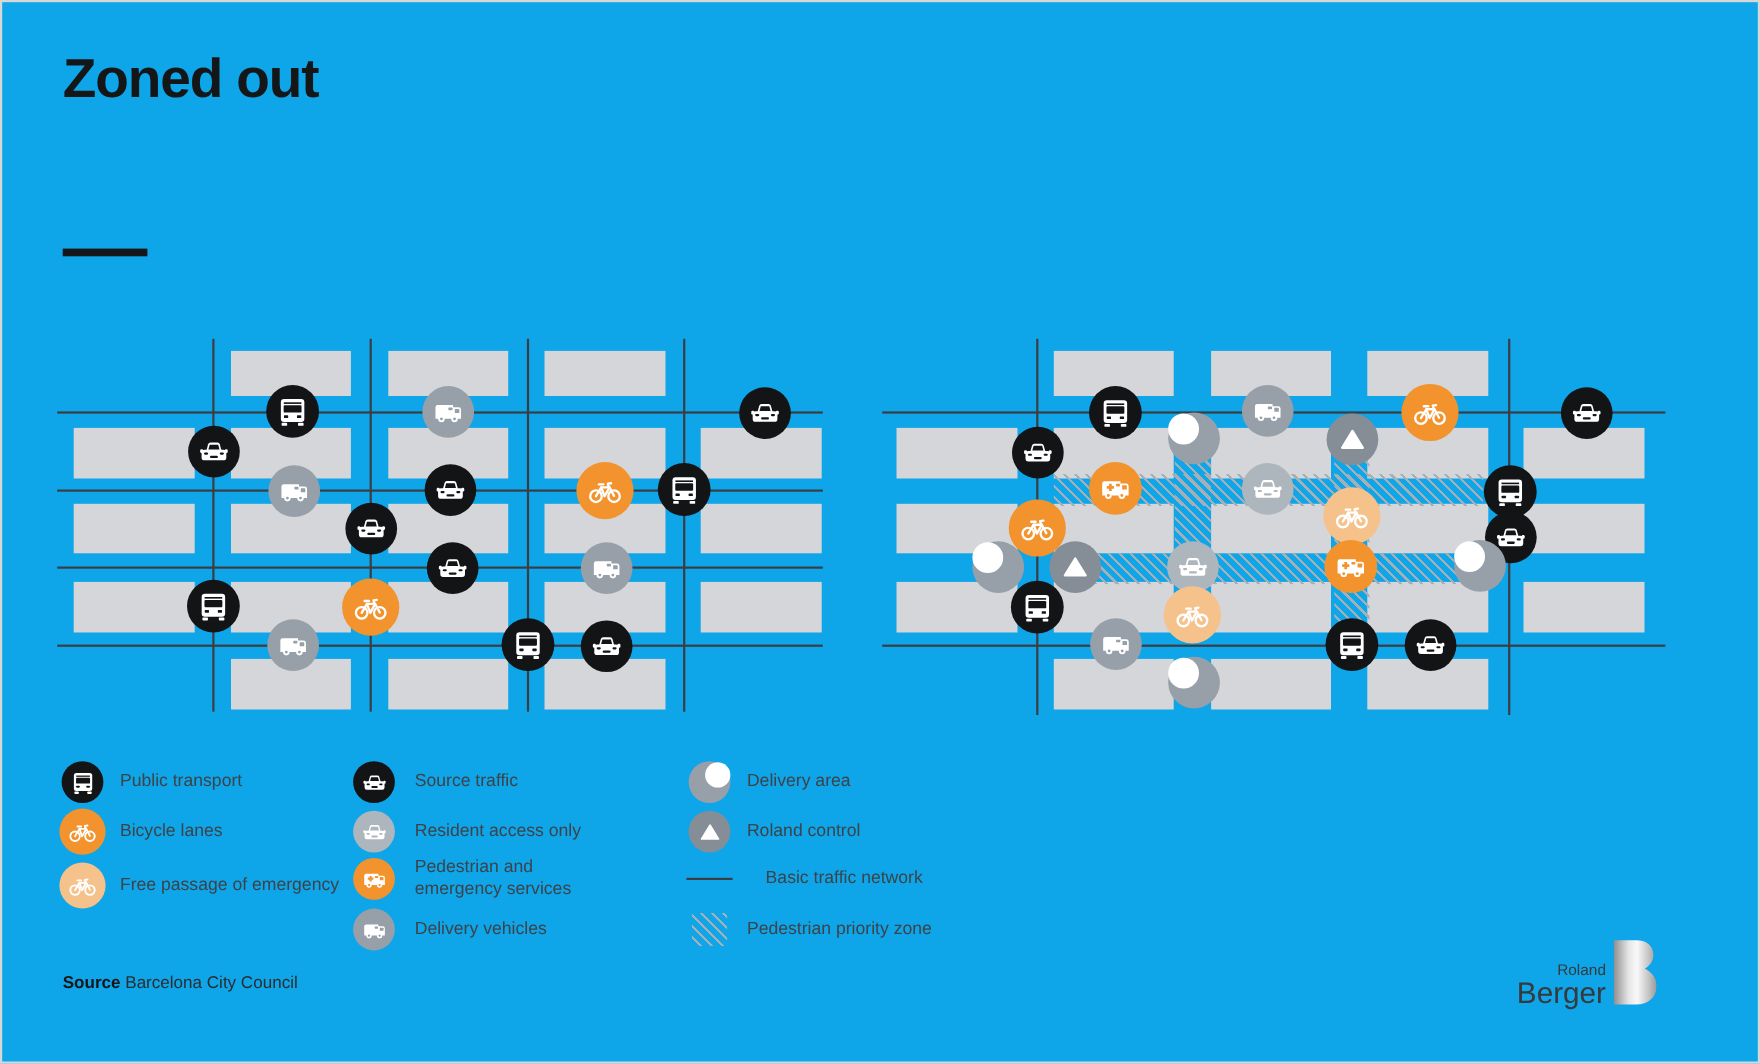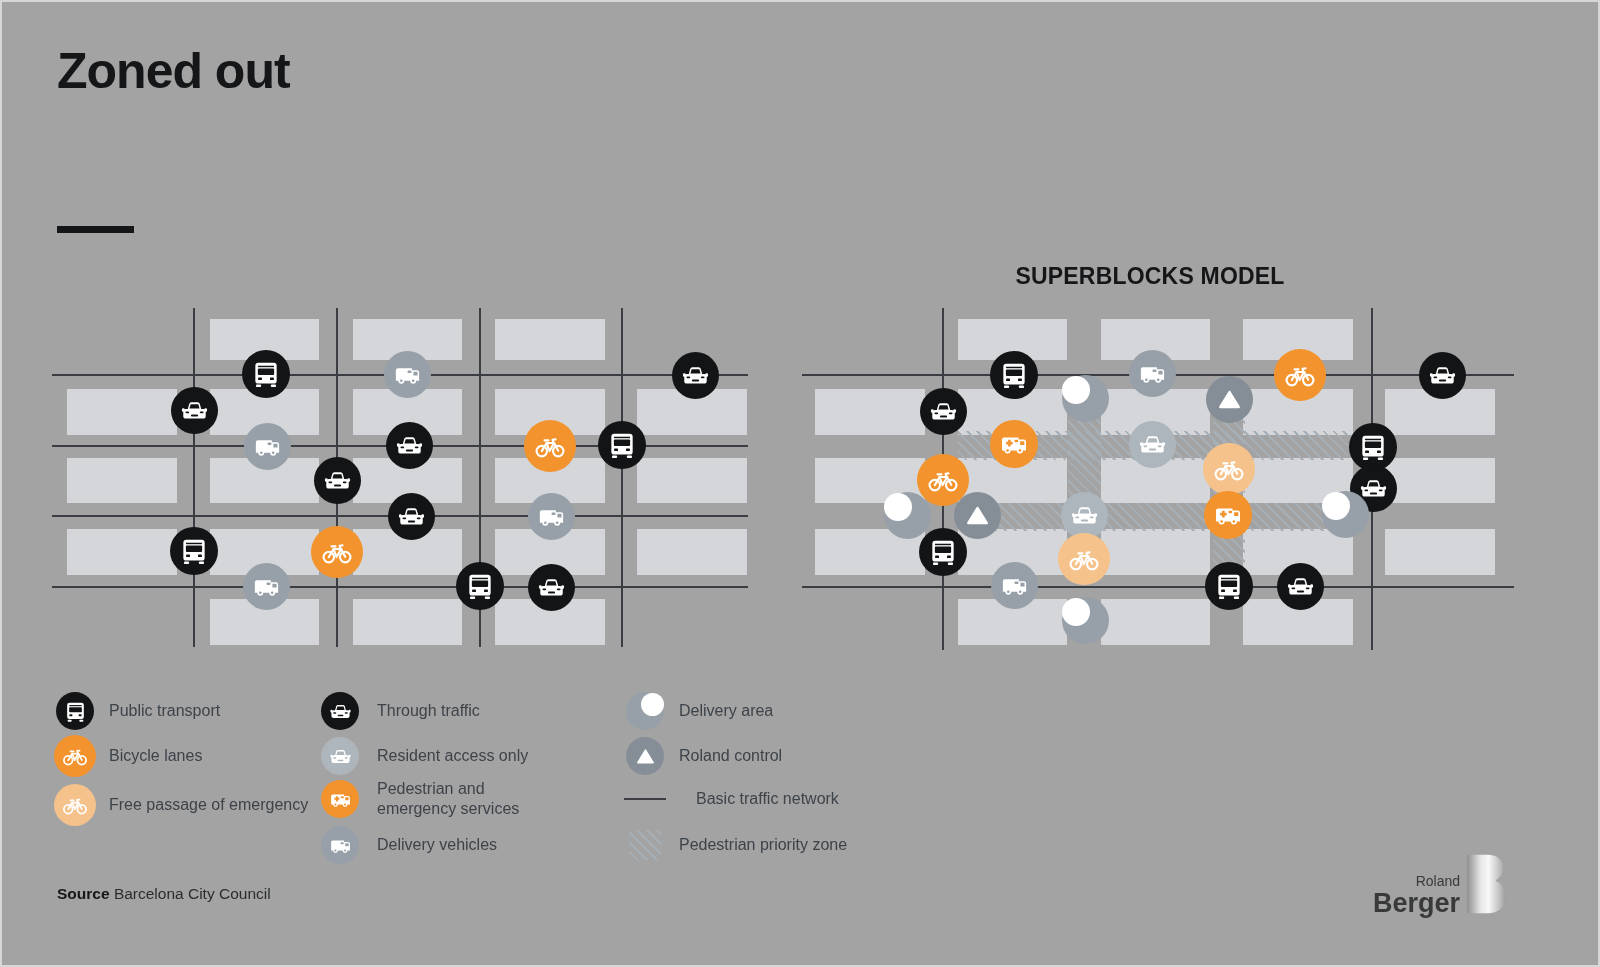--- a/index.html
+++ b/index.html
@@ -1,16 +1,16 @@
 <!DOCTYPE html>
 <html><head>
 <meta charset="utf-8">
 <style>
   html,body{margin:0;padding:0;background:#ffffff;font-family:"Liberation Sans",sans-serif;}
-  .stage{position:relative;width:1600px;height:967px;background:#a3a3a3;border:2px solid #d5d7d8;
+  .stage{position:relative;width:1600px;height:967px;background:#0ea5e9;border:2px solid #d5d7d8;
          box-sizing:border-box;overflow:hidden;padding-left:41px;}
   h1{position:absolute;top:40px;left:55px;margin:0;font-size:50px;font-weight:700;
      letter-spacing:-1px;color:#141618;}
   .subtitle{position:absolute;top:108px;left:55px;margin:0;width:1280px;font-size:30px;
      font-weight:400;color:#1b1e20;line-height:1.5;white-space:pre-line;}
   .rule{position:absolute;top:224px;left:55px;width:77px;height:7px;background:#141618;}
   .model-title{position:absolute;margin:0;top:261px;font-size:23px;font-weight:700;
      color:#141618;text-align:center;letter-spacing:0.2px;}
   .mt-current{left:48px;width:700px;}
   .mt-super{left:792px;width:712px;}
@@ -25,31 +25,30 @@
   .moon-notch{position:absolute;border-radius:50%;background:#fff;}
   .legend-label{position:absolute;transform:translateY(-50%);font-size:16px;color:#3d4349;
      line-height:1.28;white-space:pre-line;z-index:4;}
   .swatch-line{position:absolute;height:2px;background:#3a3e42;z-index:4;}
   .swatch-hatch{position:absolute;z-index:4;background:repeating-linear-gradient(45deg,
      rgba(255,255,255,0) 0px,rgba(255,255,255,0) 5px,#a6aeb6 5px,#a6aeb6 7px);}
   .source{position:absolute;top:883px;left:55px;margin:0;font-size:15.5px;color:#2a2d30;}
   .source b{font-weight:700;color:#141618;}
   .logo-text{position:absolute;top:857px;left:1280px;width:178px;text-align:right;color:#37393b;margin-top:15px;}
   .logo-top{font-size:14px;line-height:1.1;}
-  .logo-bottom{font-size:27px;line-height:1.1;margin-top:0px;font-weight:bold;}
+  .logo-bottom{font-size:27px;line-height:1.1;margin-top:0px;}
   .logo-b{position:absolute;left:1465px;top:852px;width:39px;height:60px;}
 </style>
 </head>
 <body>
 
 <div class="stage">
   <h1>Zoned out</h1>
   <div class="rule"></div>
 
-  <h2 class="model-title mt-super">SUPERBLOCKS MODEL</h2>
 
   <div id="diagram">
       <div class="block" style="left: 208px; top: 317px; width: 109px; height: 41px;"></div>
       <div class="block" style="left: 351px; top: 317px; width: 109px; height: 41px;"></div>
       <div class="block" style="left: 493px; top: 317px; width: 110px; height: 41px;"></div>
       <div class="block" style="left: 65px; top: 387px; width: 110px; height: 46px;"></div>
       <div class="block" style="left: 208px; top: 387px; width: 109px; height: 46px;"></div>
       <div class="block" style="left: 351px; top: 387px; width: 109px; height: 46px;"></div>
       <div class="block" style="left: 493px; top: 387px; width: 110px; height: 46px;"></div>
       <div class="block" style="left: 635px; top: 387px; width: 110px; height: 46px;"></div>
@@ -564,21 +563,21 @@
           <path d="M6.6,11.6 L7.9,6.9 Q8.3,5.7 9.5,5.7 L14.5,5.7 Q15.7,5.7 16.1,6.9 L17.4,11.6 Z" fill="#fff"></path>
     <rect x="2.3" y="10.3" width="2.1" height="2.7" rx="0.9" fill="#fff"></rect>
     <rect x="19.6" y="10.3" width="2.1" height="2.7" rx="0.9" fill="#fff"></rect>
     <rect x="3.3" y="10.8" width="17.4" height="7.4" rx="2" fill="#fff"></rect>
     <path d="M8.1,10.5 L9,7.2 L15,7.2 L15.9,10.5 Z" fill="#121416"></path>
     <rect x="5" y="12.7" width="2.9" height="1.5" rx="0.75" fill="#121416"></rect>
     <rect x="16.1" y="12.7" width="2.9" height="1.5" rx="0.75" fill="#121416"></rect>
     <rect x="9.2" y="15" width="5.6" height="1.6" rx="0.8" fill="#121416"></rect>
         </svg>
       </div>
-      <div class="legend-label" style="left: 375px; top: 709px;">Through traffic</div>
+      <div class="legend-label" style="left: 375px; top: 709px;">Source traffic</div>
       <div class="icon" style="left: 319px; top: 735px; width: 38px; height: 38px; background: rgb(174, 182, 189);">
         <svg width="25" height="25" viewBox="0 0 24 24">
           <path d="M6.6,11.6 L7.9,6.9 Q8.3,5.7 9.5,5.7 L14.5,5.7 Q15.7,5.7 16.1,6.9 L17.4,11.6 Z" fill="#fff"></path>
     <rect x="2.3" y="10.3" width="2.1" height="2.7" rx="0.9" fill="#fff"></rect>
     <rect x="19.6" y="10.3" width="2.1" height="2.7" rx="0.9" fill="#fff"></rect>
     <rect x="3.3" y="10.8" width="17.4" height="7.4" rx="2" fill="#fff"></rect>
     <path d="M8.1,10.5 L9,7.2 L15,7.2 L15.9,10.5 Z" fill="#AEB6BD"></path>
     <rect x="5" y="12.7" width="2.9" height="1.5" rx="0.75" fill="#AEB6BD"></rect>
     <rect x="16.1" y="12.7" width="2.9" height="1.5" rx="0.75" fill="#AEB6BD"></rect>
     <rect x="9.2" y="15" width="5.6" height="1.6" rx="0.8" fill="#AEB6BD"></rect>

